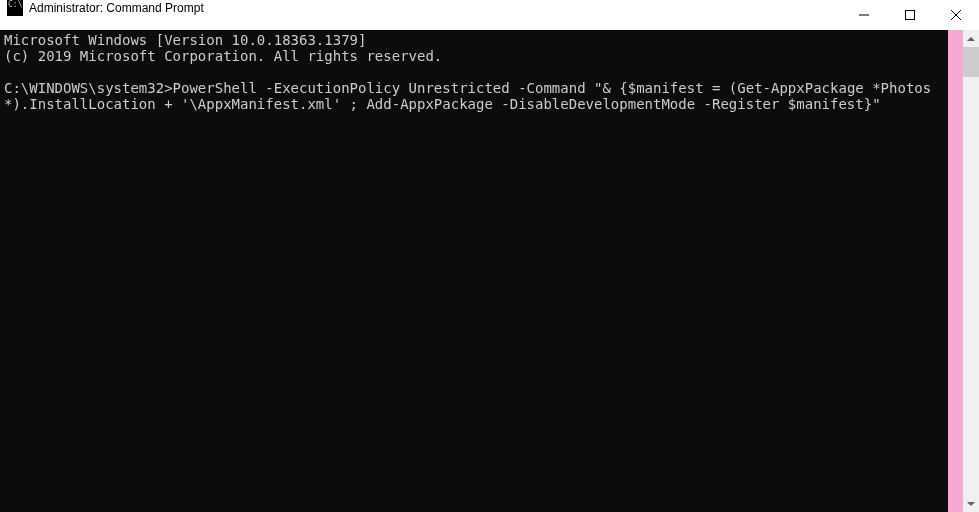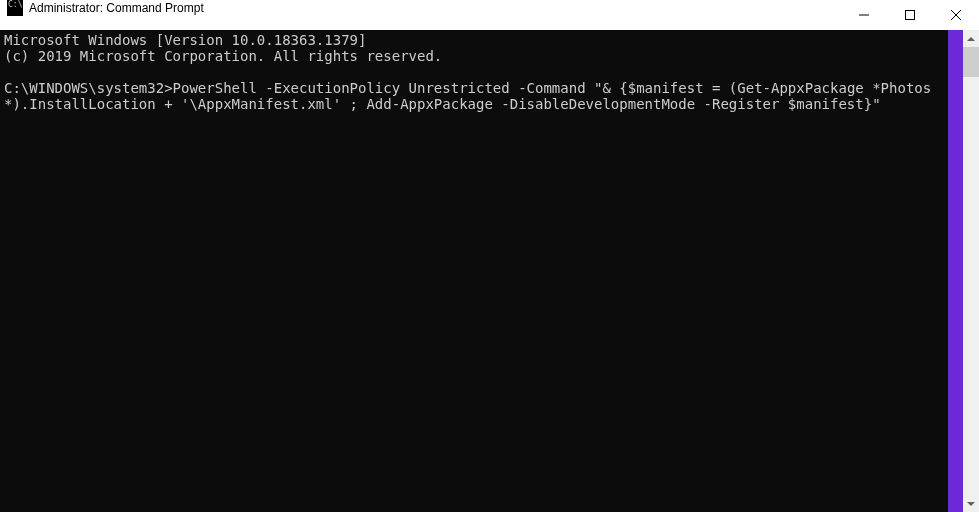--- a/index.html
+++ b/index.html
@@ -57,21 +57,21 @@
       color: #000;
       font-family: "Segoe UI", sans-serif;
     }
     .win-btn svg { display: block; }
     .terminal-wrapper {
       position: absolute;
       top: 30px;
       left: 0;
       right: 0;
       bottom: 0;
-      background: #6d28d9;
+      background: #f9a8d4;
       display: flex;
       gap: 15px;
     }
     .terminal {
       flex: 1;
       background: #0c0c0c;
       color: #cccccc;
       font-family: Consolas, "Lucida Console", monospace;
       font-size: 14px;
       line-height: 16px;

